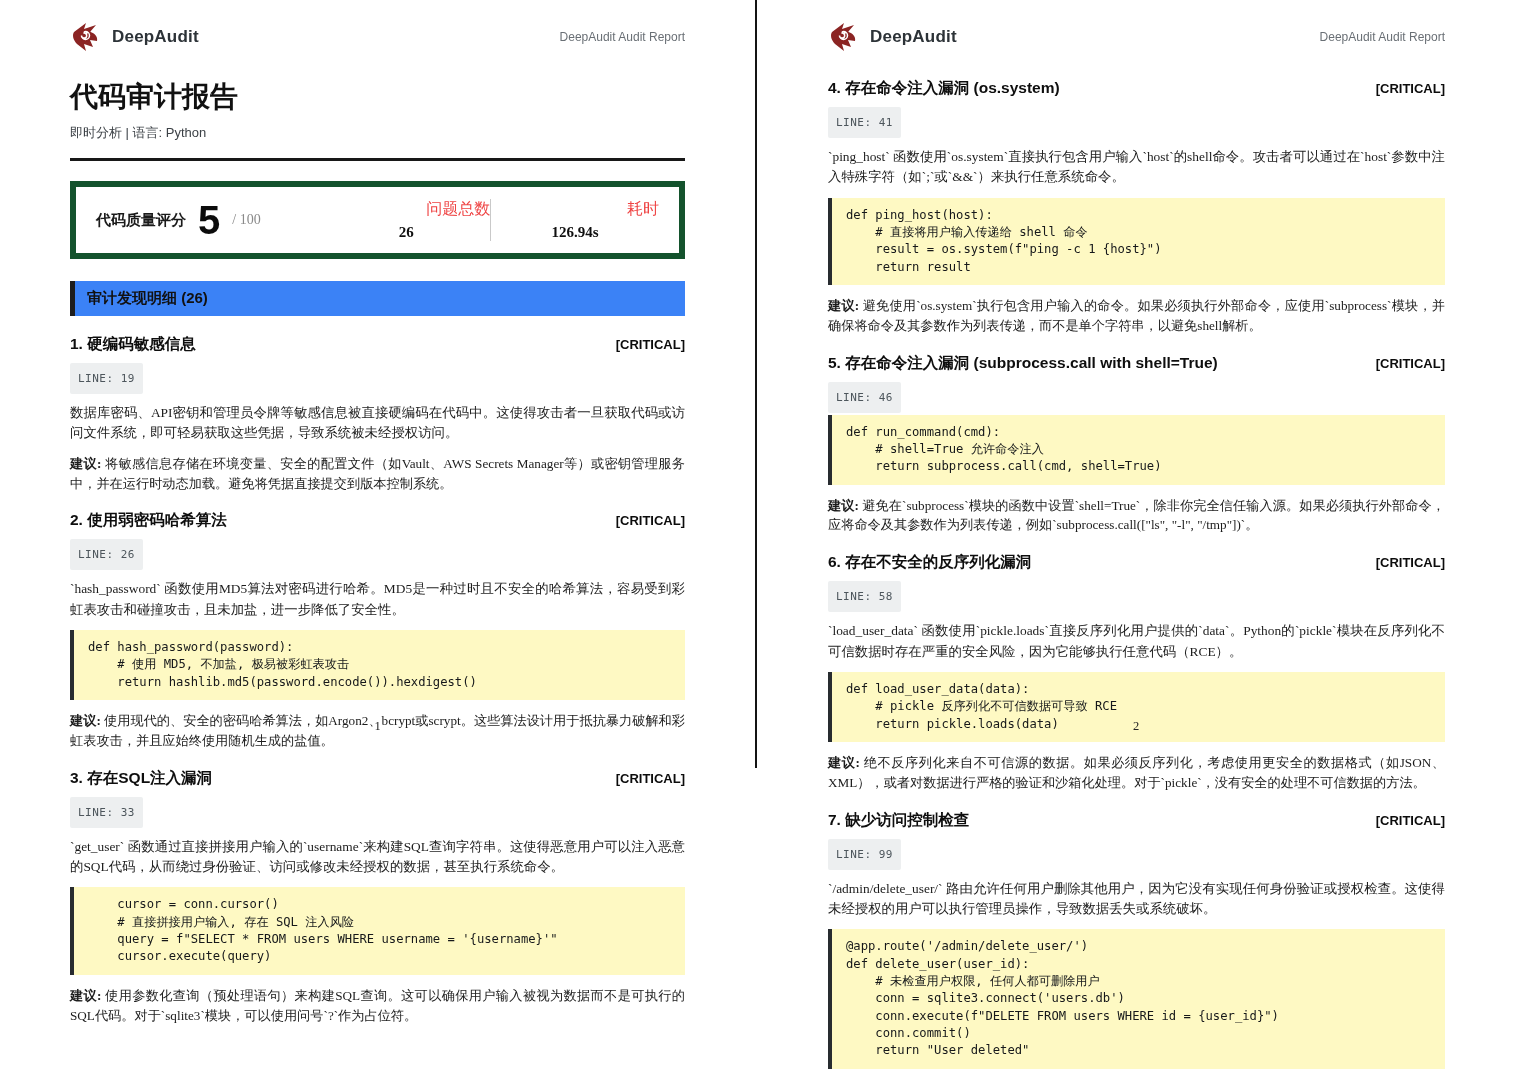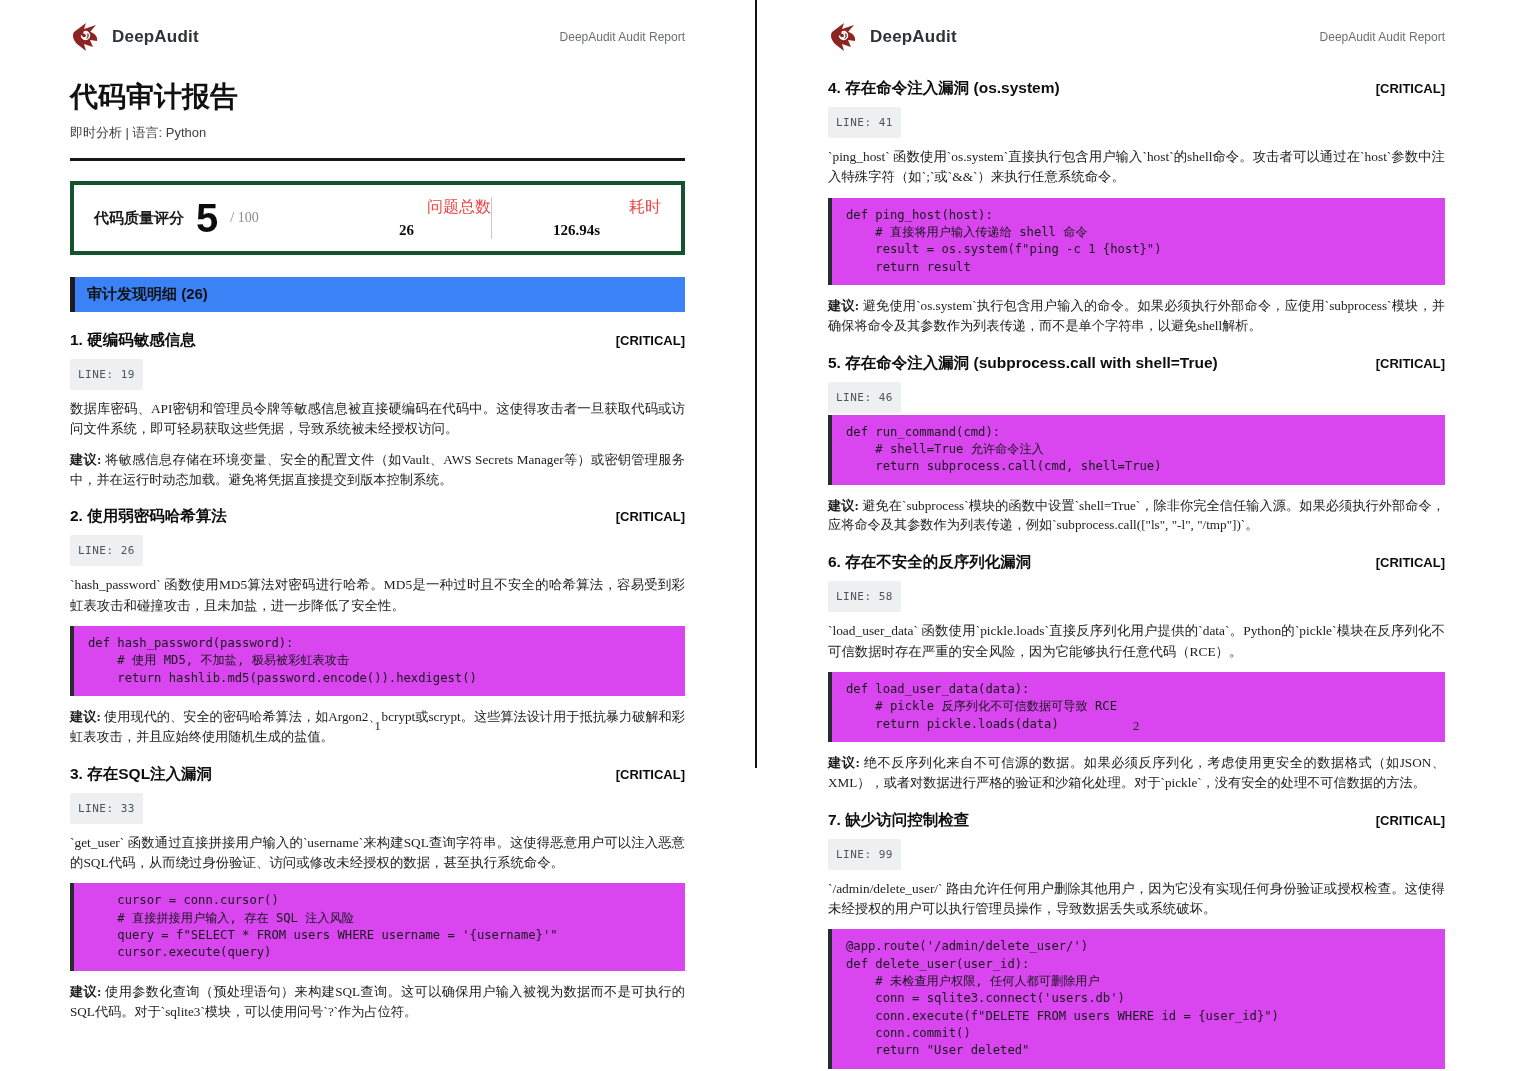--- a/index.html
+++ b/index.html
@@ -17,21 +17,21 @@
 
   
   .title-block{display:flex;justify-content:space-between;align-items:flex-start;}
   .doc-title{font-family:"Liberation Sans",sans-serif;font-weight:bold;font-size:28px;margin:0 0 8px 0;color:#111;}
   .doc-subtitle{font-family:"Liberation Sans",sans-serif;font-size:13px;color:#3c4146;}
   .doc-meta{text-align:right;padding-top:10px;}
   .doc-meta div{font-size:13px;font-weight:bold;color:#1c1c1c;line-height:1.6;}
   .title-rule{border:none;border-top:3px solid #181818;margin:16px 0 20px 0;}
 
   
-  .score-card{border:4px solid #14532d;display:flex;align-items:center;padding:12px 20px;margin-bottom:22px;}
+  .score-card{border:6px solid #14532d;display:flex;align-items:center;padding:12px 20px;margin-bottom:22px;}
   .score-left{display:flex;align-items:center;gap:12px;flex:1.35;}
   .score-label{font-family:"Liberation Sans",sans-serif;font-weight:bold;font-size:15px;}
   .score-value{font-family:"Liberation Sans",sans-serif;font-weight:bold;font-size:40px;line-height:1;color:#0c0c0c;}
   .score-max{font-size:14px;color:#8a8a8a;}
   .stat-col{flex:1;text-align:center;}
   .stat-col + .stat-col{border-left:1px solid #c9c9c9;}
   .stat-cap{font-size:16px;color:#ef4444;margin-bottom:4px;text-align:right;}
   .stat-val{font-size:15px;font-weight:bold;color:#0f0f0f;}
 
   
@@ -39,21 +39,21 @@
     font-weight:bold;font-size:15px;padding:8px 12px;margin-bottom:18px;color:#111;}
 
   
   .finding{margin-bottom:4px;}
   .f-head{display:flex;justify-content:space-between;align-items:baseline;}
   .f-title{font-family:"Liberation Sans",sans-serif;font-weight:bold;font-size:15.5px;margin:0;color:#0e0e0e;}
   .sev-badge{font-family:"Liberation Sans",sans-serif;font-weight:bold;font-size:13px;color:#0c0c0c;white-space:nowrap;margin-left:12px;}
   .line-badge{display:inline-block;font-family:"DejaVu Sans Mono",monospace;font-size:11px;color:#4d565c;
     background:#edeff0;padding:9px 8px;margin:8px 0 2px 0;border-radius:2px;letter-spacing:.5px;}
   .f-desc{font-size:13.4px;line-height:1.52;margin:7px 0 10px 0;color:#1c1c1c;text-align:justify;}
-  .f-code{background:#d946ef;border-left:4px solid #282c30;padding:9px 14px;margin:0 0 11px 0;
+  .f-code{background:#fef9c3;border-left:4px solid #282c30;padding:9px 14px;margin:0 0 11px 0;
     font-family:"DejaVu Sans Mono",monospace;font-size:12.2px;line-height:1.42;color:#16181a;white-space:pre;overflow:hidden;}
   .f-rec{font-size:13.2px;line-height:1.5;margin:0 0 17px 0;color:#1c1c1c;text-align:justify;}
   .rec-label{font-weight:bold;}
 
   .pageno{position:absolute;bottom:34px;left:0;right:0;text-align:center;font-size:12.5px;color:#222;}
   .logo-svg{display:block;}
 </style>
 </head>
 <body>
 

